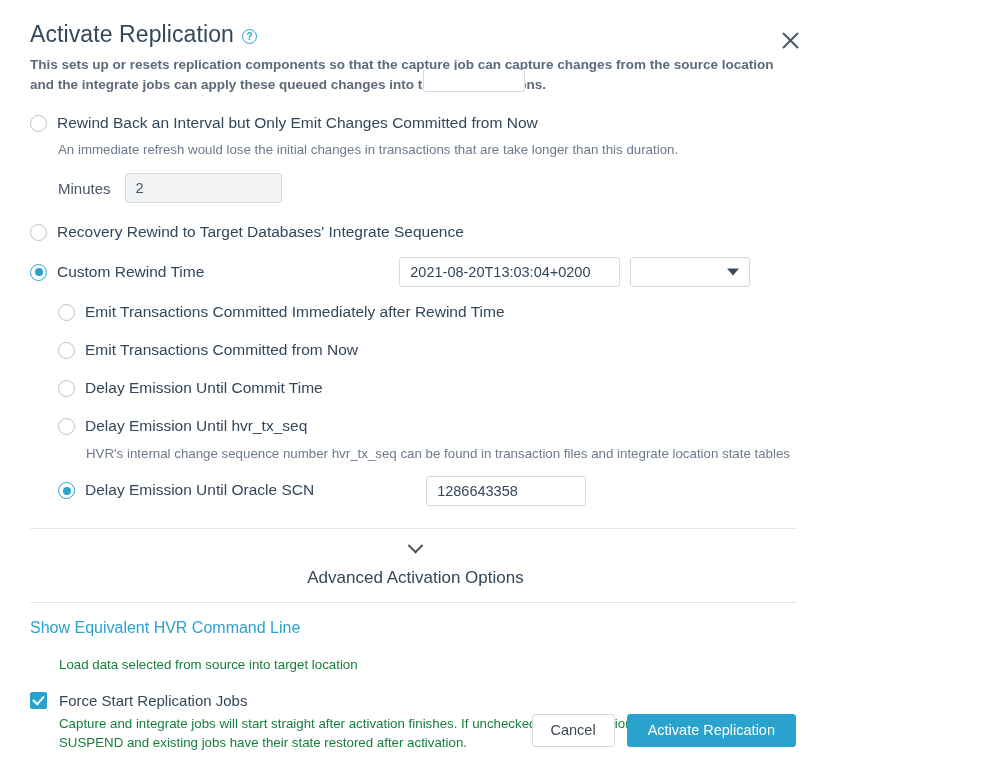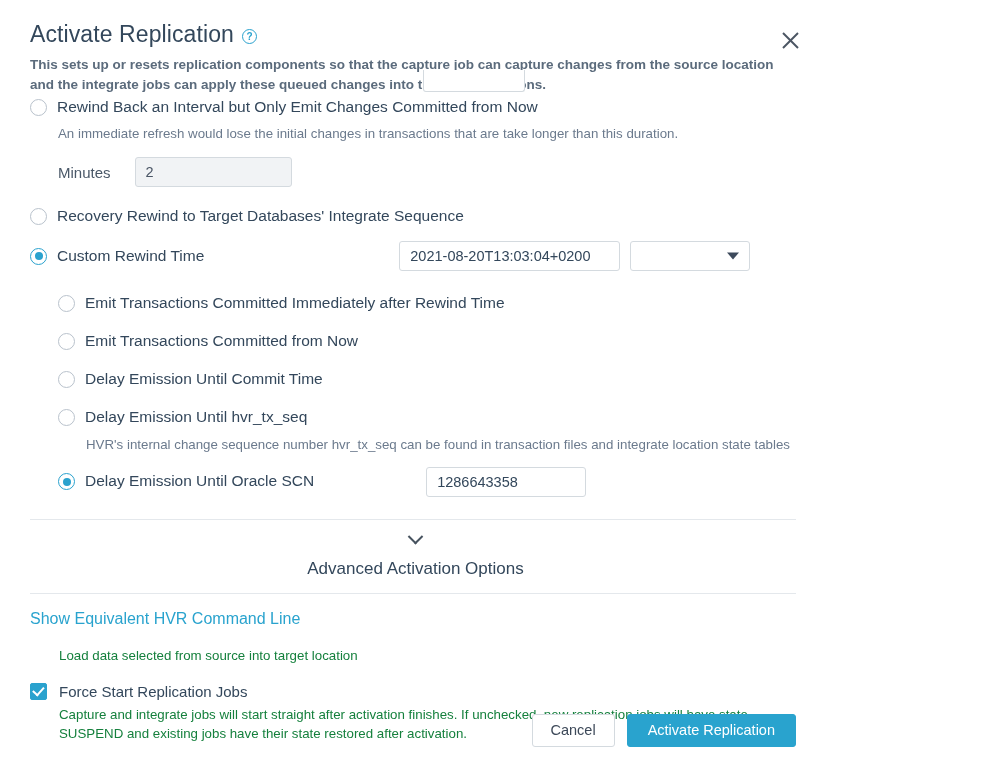--- a/index.html
+++ b/index.html
@@ -160,32 +160,32 @@
     position: absolute;
     right: 10px; top: 50%;
     transform: translateY(-50%);
     width: 0; height: 0;
     border-left: 6px solid transparent;
     border-right: 6px solid transparent;
     border-top: 7px solid #3d4a5c;
   }
 
   
-  .row-rewind      { }
+  .row-rewind      { margin-top: 16px; }
   .row-rewind-hint { margin-left: 28px; margin-top: 5px; }
   .minutes-row {
-    display: flex; align-items: center; gap: 24px;
+    display: flex; align-items: center; gap: 14px;
     margin-left: 28px; margin-top: 13px;
   }
   .minutes-label { font-size: 15px; color: #4a5868; }
   .row-recovery { margin-top: 16px; }
   .row-custom   { margin-top: 12px; }
   .custom-spacer { width: 175px; }
 
-  .sub-opts { margin-left: 28px; margin-top: 19px; }
+  .sub-opts { margin-left: 28px; margin-top: 12px; }
   .sub-opts .opt-row { margin-top: 12px; }
   .sub-opts .opt-row:first-child { margin-top: 0; }
   .sub-hint { margin-left: 28px; margin-top: 6px; }
   .scn-row { margin-top: 14px; }
   .scn-spacer { width: 92px; }
 
   .divider {
     border: none;
     border-top: 1px solid #e4e8ec;
     margin: 0;

